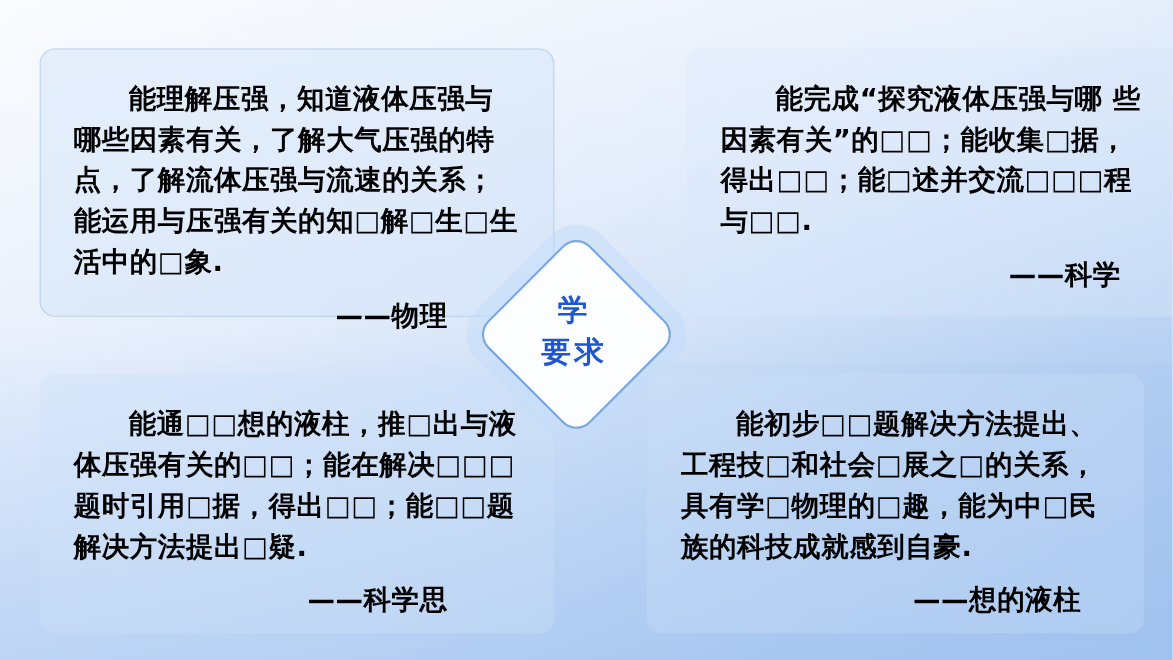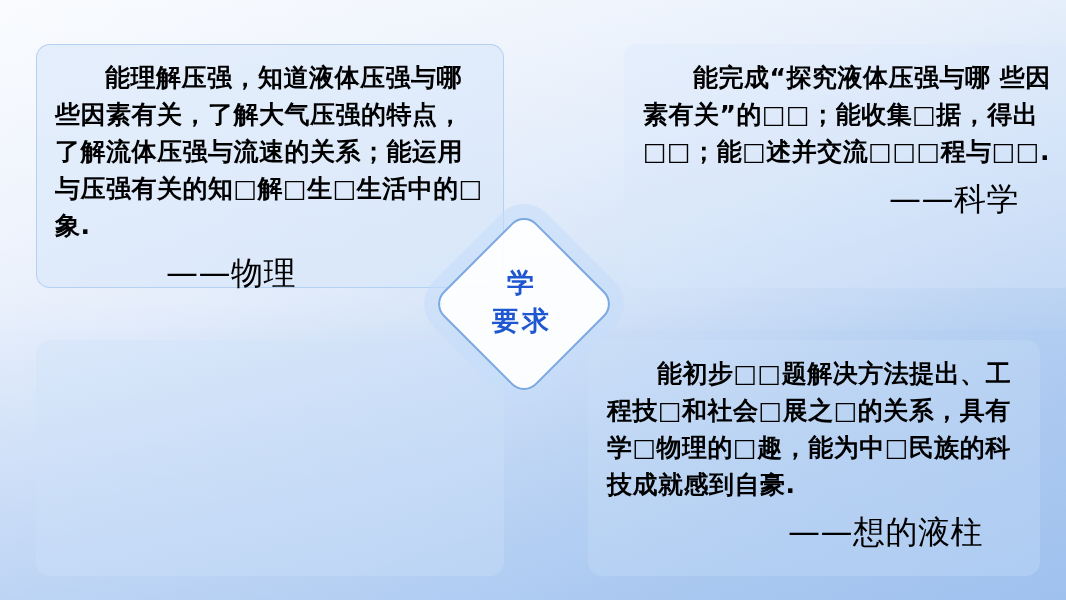--- a/index.html
+++ b/index.html
@@ -76,39 +76,39 @@
   }
   .q-br {
     left: 588px;
     top: 340px;
     width: 452px;
     height: 236px;
     background: rgba(205, 225, 249, 0.30);
     border: 1px solid rgba(255,255,255,0.0);
   }
   .body-text {
-    margin: 0;
+    margin: 12px;
     text-indent: 2em;
     white-space: pre-wrap;
   }
   .q-tr .body-text, .q-br .body-text {
     text-indent: 2em;
   }
   .attrib {
     margin: 6px 0 0 0;
     text-align: center;
-    font-weight: normal;
-    font-size: 32px;
+    font-weight: bold;
+    font-size: 25px;
   }
   .attrib-right {
     text-align: right;
     padding-right: 38px;
   }
   .attrib-left-pad {
-    text-align: center;
+    text-align: right;
     padding-right: 78px;
   }
 
   
   .center-wrap {
     position: absolute;
     left: 433px;
     top: 232px;
     width: 178px;
     height: 140px;
@@ -157,20 +157,22 @@
     <p class="body-text">能理解压强，知道液体压强与哪些因素有关，了解大气压强的特点，了解流体压强与流速的关系；能运用与压强有关的知□解□生□生活中的□象.</p>
     <p class="attrib attrib-left-pad">——物理</p>
   </div>
 
   <div class="quad q-tr">
     <p class="body-text">能完成“探究液体压强与哪 些因素有关”的□□；能收集□据，得出□□；能□述并交流□□□程与□□.</p>
     <p class="attrib attrib-right">——科学</p>
   </div>
 
   <div class="quad q-bl">
+    <p class="body-text">能通□□想的液柱，推□出与液体压强有关的□□；能在解决□□□题时引用□据，得出□□；能□□题解决方法提出□疑.</p>
+    <p class="attrib attrib-left-pad">——科学思</p>
   </div>
 
   <div class="quad q-br">
     <p class="body-text">能初步□□题解决方法提出、工程技□和社会□展之□的关系，具有学□物理的□趣，能为中□民族的科技成就感到自豪.</p>
     <p class="attrib attrib-right">——想的液柱</p>
   </div>
 
   <div class="center-wrap">
     <div class="diamond-outer"></div>
     <div class="diamond-label">

